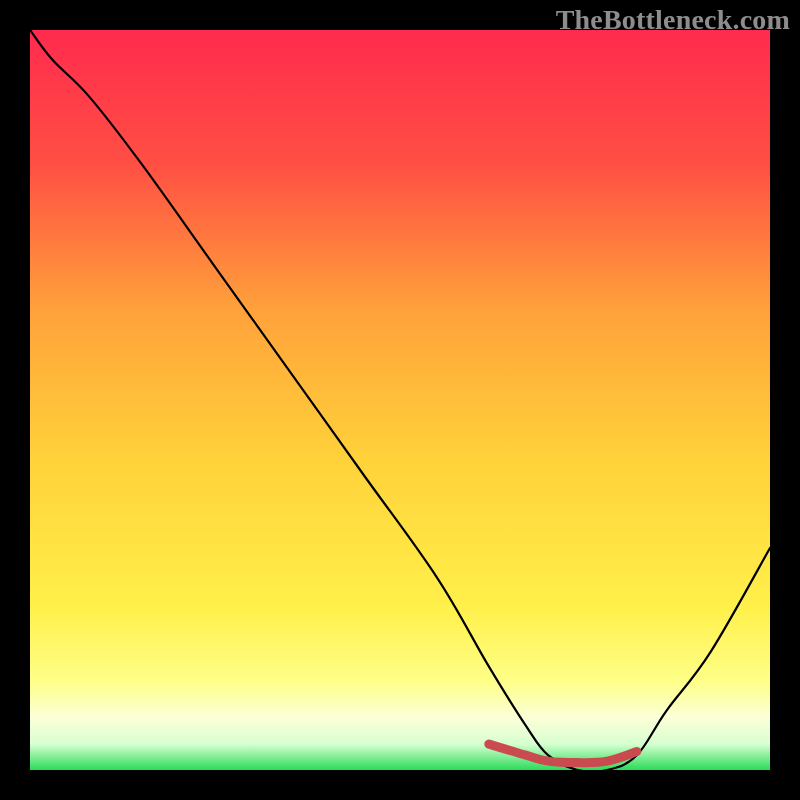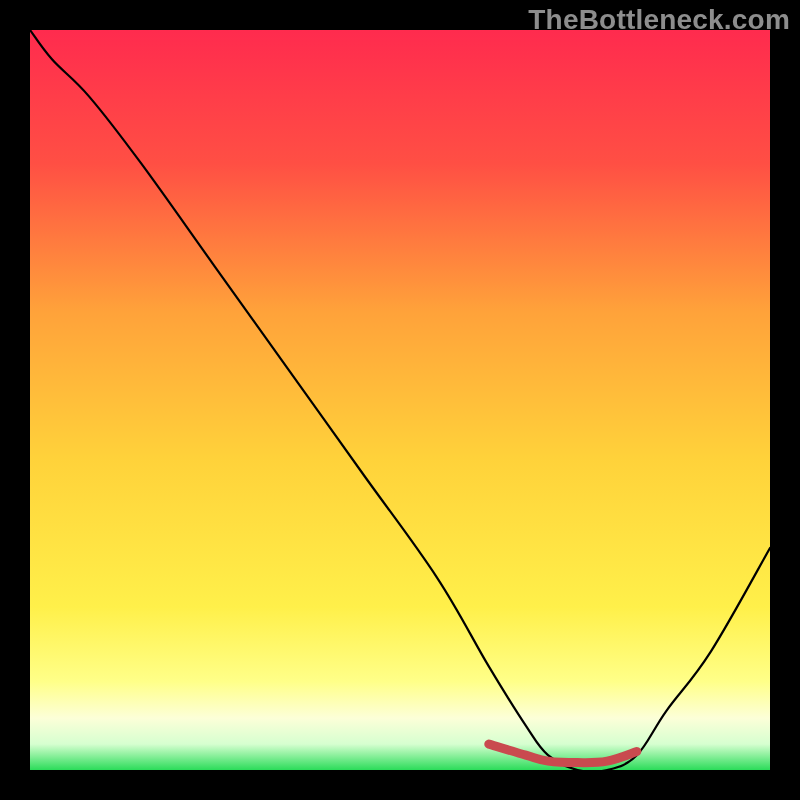--- a/index.html
+++ b/index.html
@@ -22,21 +22,21 @@
     position: absolute;
     left: 0;
     top: 0;
     width: 740px;
     height: 740px;
   }
   .watermark {
     position: absolute;
     top: 4px;
     right: 10px;
-    font-family: Liberation Sans, sans-serif;
+    font-family: Liberation Serif, serif;
     font-size: 28px;
     font-weight: 600;
     color: #8d8d8d;
     letter-spacing: 0.2px;
     user-select: none;
   }
 </style>
 </head>
 <body>
 

